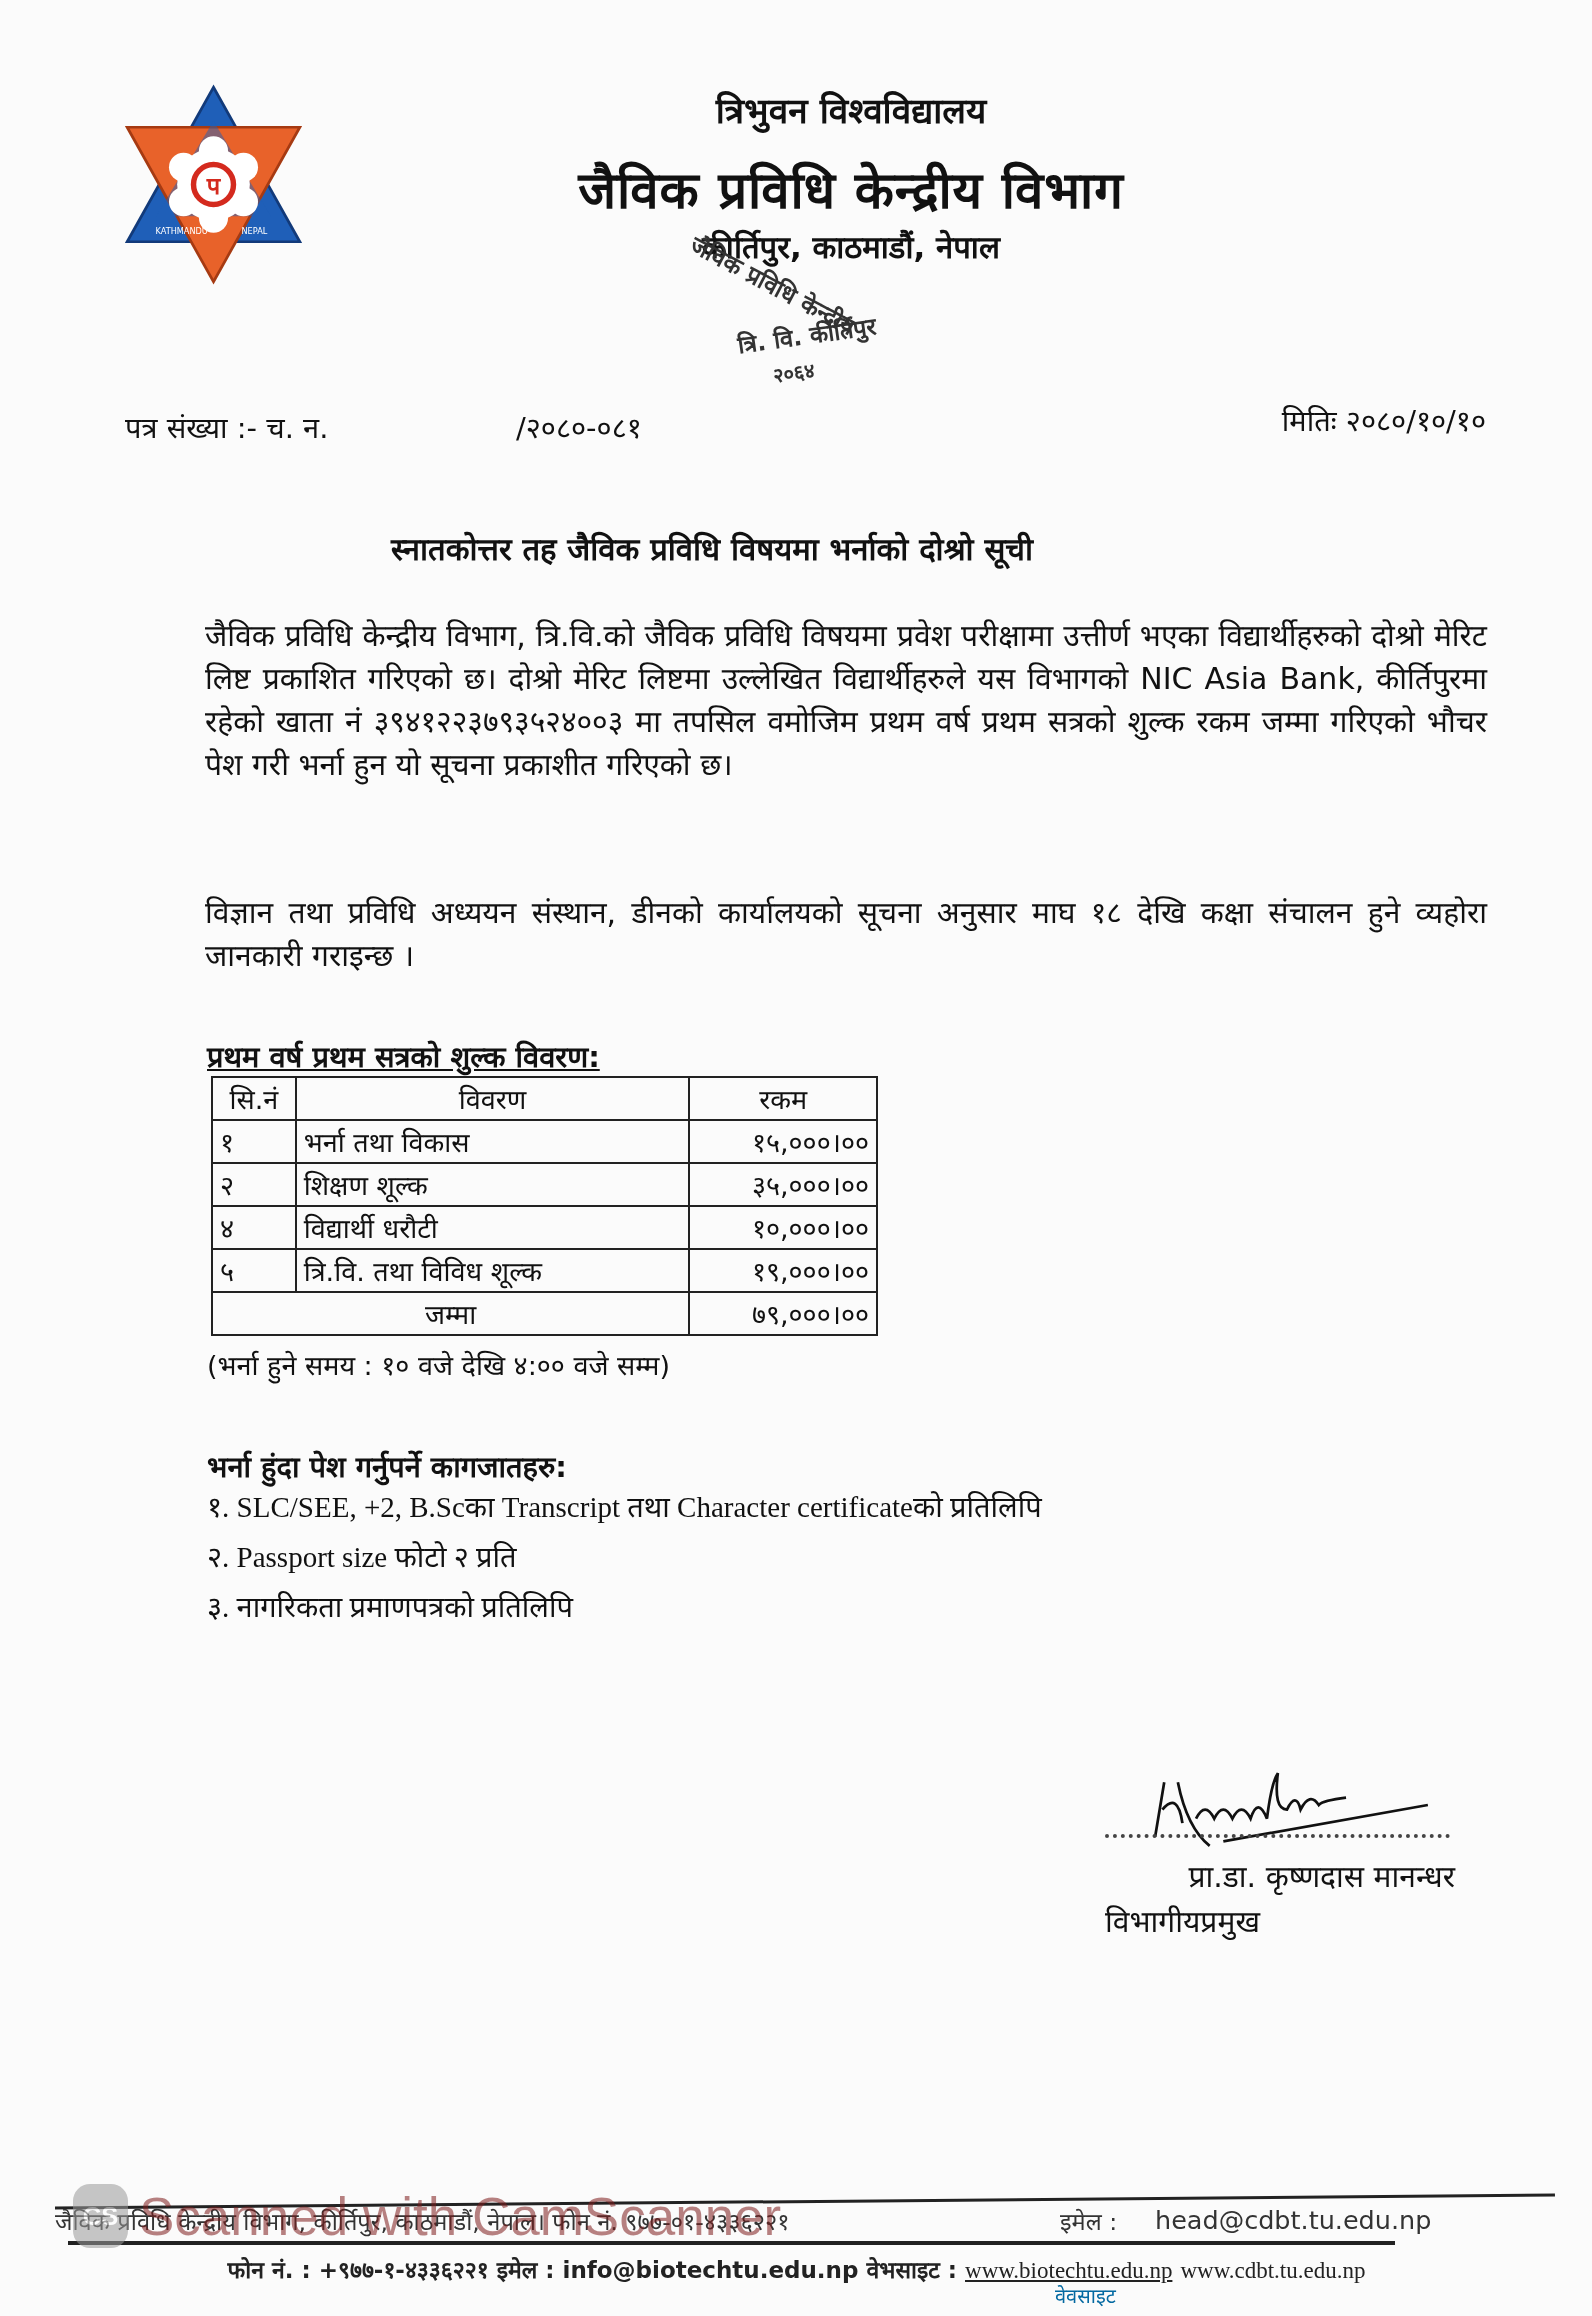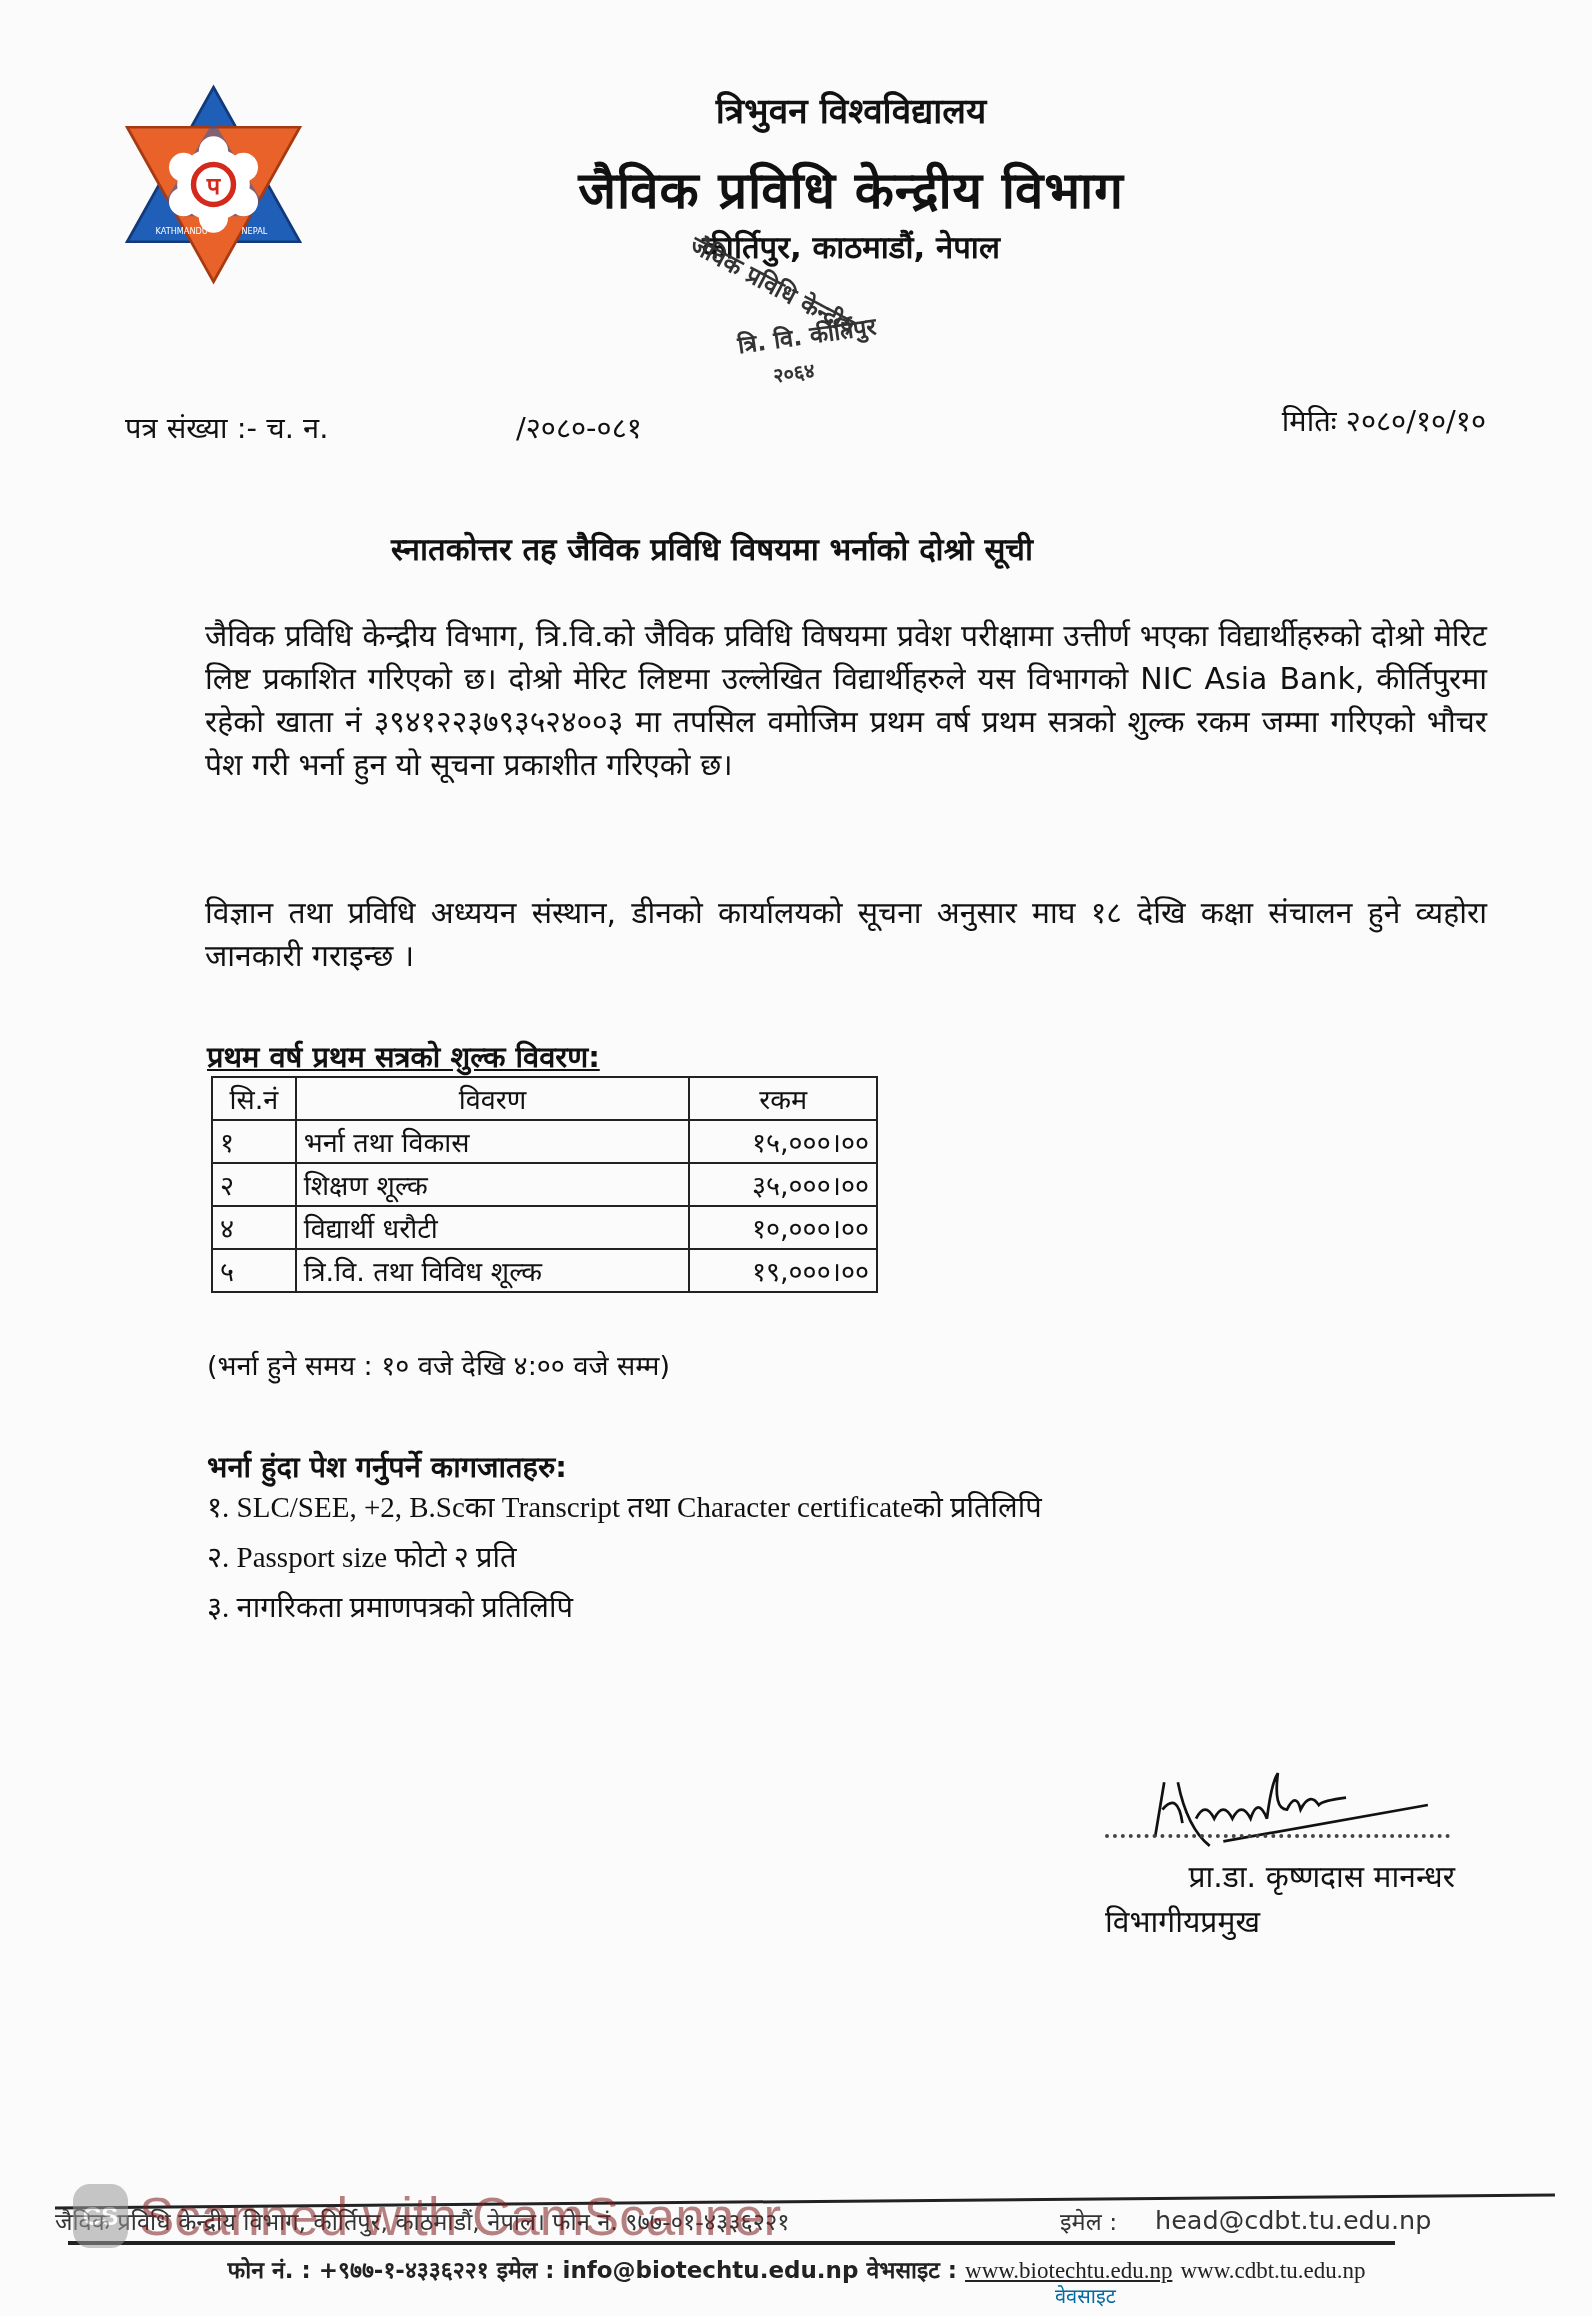--- a/index.html
+++ b/index.html
@@ -129,20 +129,24 @@
   <tr>
     <td>४</td>
     <td>विद्यार्थी धरौटी</td>
     <td class="c-amt">१०,०००।००</td>
   </tr>
   <tr>
     <td>५</td>
     <td>त्रि.वि. तथा विविध शूल्क</td>
     <td class="c-amt">१९,०००।००</td>
   </tr>
+  <tr class="total-row">
+    <td colspan="2" class="total-label">जम्मा</td>
+    <td class="c-amt">७९,०००।००</td>
+  </tr>
 </tbody>
   </table>
 <div class="abs fee-note">(भर्ना हुने समय : १० वजे देखि ४:०० वजे सम्म)</div>
 
 <div class="abs docs-title">भर्ना हुंदा पेश गर्नुपर्ने कागजातहरु:</div>
 <div class="abs docs-item d1">१. SLC/SEE, +2, B.Scका Transcript तथा Character certificateको प्रतिलिपि</div>
 <div class="abs docs-item d2">२. Passport size फोटो २ प्रति</div>
 <div class="abs docs-item d3">३. नागरिकता प्रमाणपत्रको प्रतिलिपि</div>
 
 <div class="abs signature">

